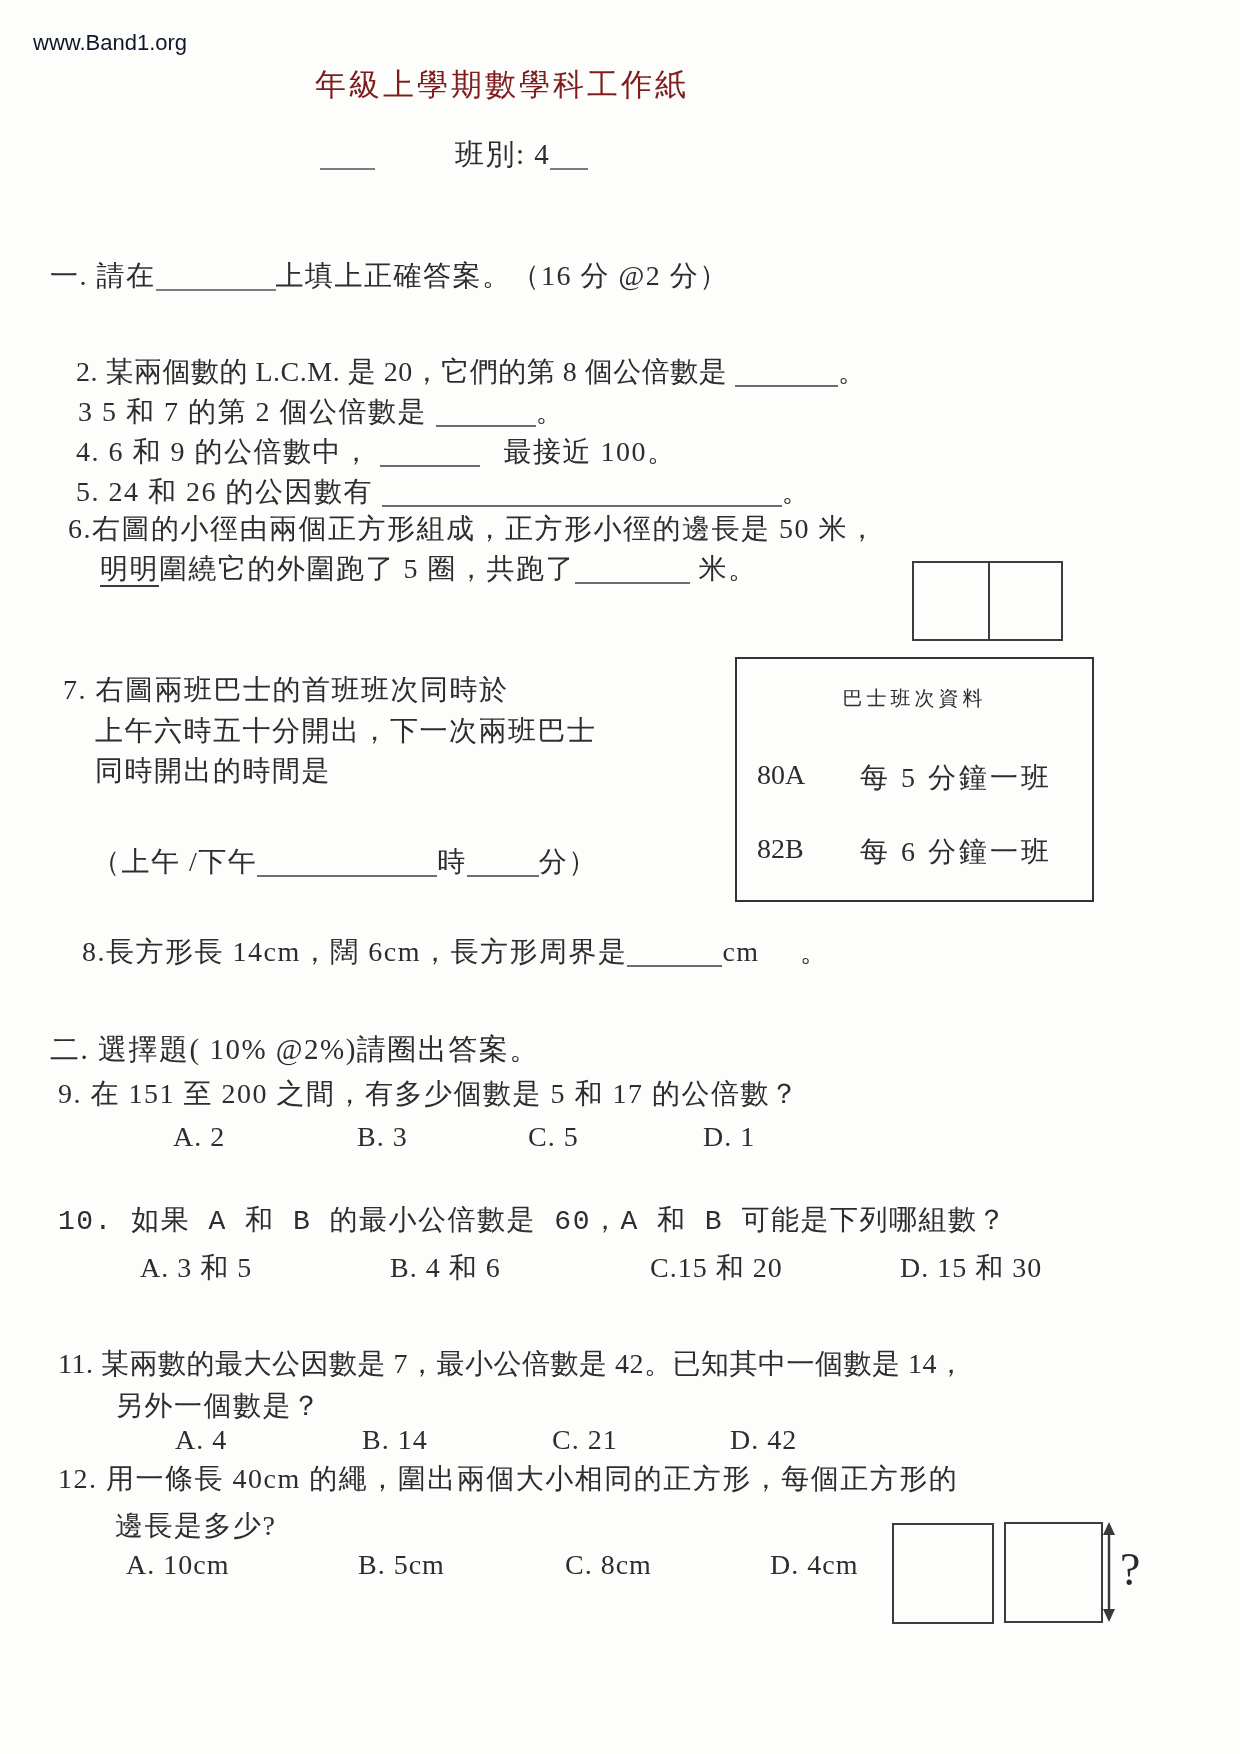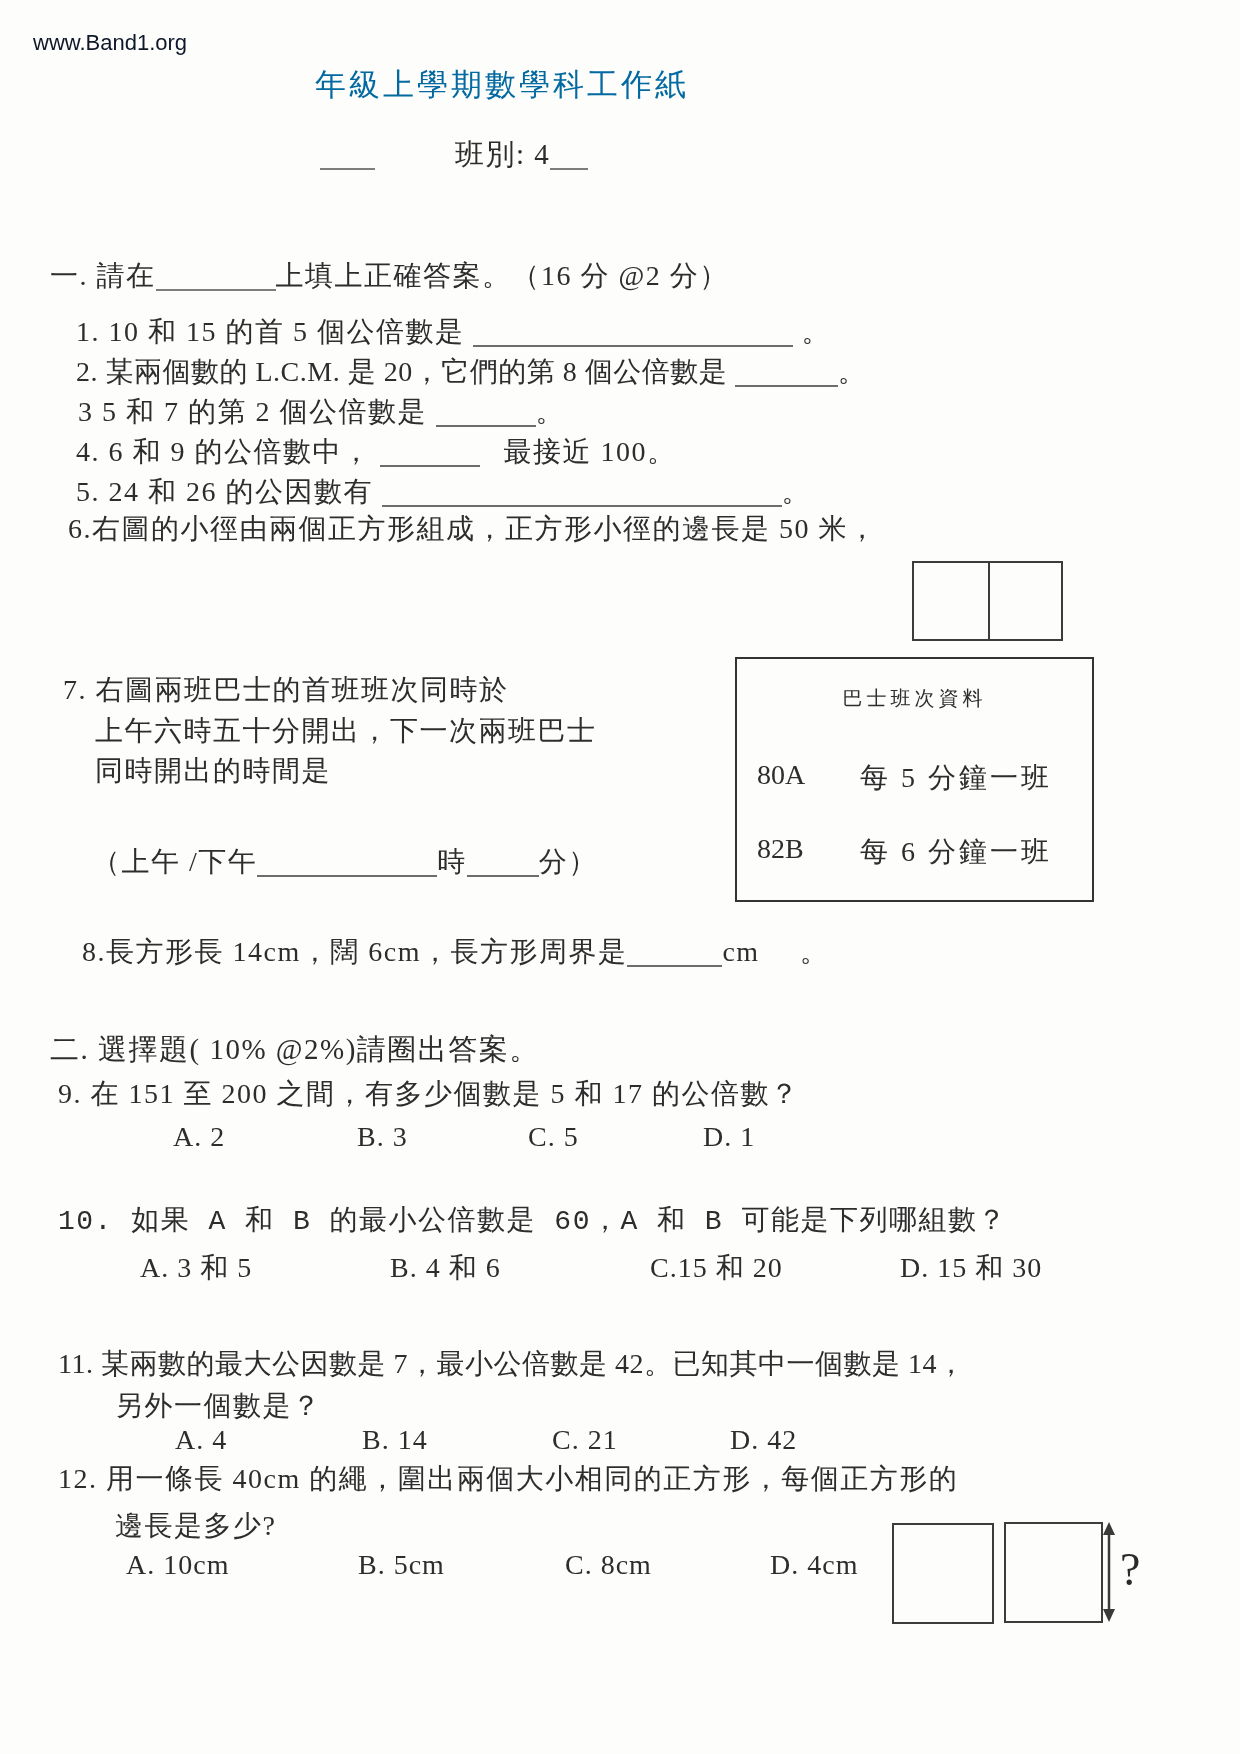--- a/index.html
+++ b/index.html
@@ -5,21 +5,21 @@
   html,body { margin:0; padding:0; background:#e8e8e8; }
   .page {
     position:relative; width:1240px; height:1754px; margin:0 auto;
     background:#fdfdfc; overflow:hidden;
     font-family:"Liberation Serif","DejaVu Serif",serif;
     color:#2d2d2d;
   }
   .line { position:absolute; white-space:nowrap; font-size:28px; letter-spacing:1.5px; line-height:1.25; }
   .small-ls { letter-spacing:0.5px; }
   .watermark { position:absolute; left:33px; top:30px; font-family:"Liberation Sans","DejaVu Sans",sans-serif; font-size:22px; color:#0f172a; letter-spacing:0; }
-  .doc-title { position:absolute; left:315px; top:64px; font-size:31px; letter-spacing:3px; color:#0369a1; }
+  .doc-title { position:absolute; left:315px; top:64px; font-size:31px; letter-spacing:3px; color:#7f1d1d; }
   .blank { display:inline-block; border-bottom:2px solid #7d7d7d; height:1em; vertical-align:-6px; }
   .ublank { border-bottom-color:#6d6d6d; }
   .uname { border-bottom:2px solid #3a3a3a; padding-bottom:1px; }
   .opt { position:absolute; white-space:nowrap; font-size:28px; letter-spacing:1px; }
 
   
   .path-fig { position:absolute; left:912px; top:561px; width:147px; height:76px; border:2px solid #3c3c3c; }
   .path-fig .divider { position:absolute; left:50%; top:0; width:2px; height:100%; background:#3c3c3c; }
 
   
@@ -49,42 +49,42 @@
   <div class="doc-title">年級上學期數學科工作紙</div>
 
   <div class="line" style="left:320px; top:136px; font-size:29px;">
     <span class="blank" style="width:55px;"></span><span style="margin-left:80px;">班別: 4</span><span class="blank" style="width:38px;"></span>
   </div>
 
   <div class="line" style="left:50px; top:258px;">
     <span>一. 請在</span><span class="blank" style="width:120px;"></span><span>上填上正確答案。（16 分 @2 分）</span>
   </div>
 
-  <div class="line" style="left:76px; top:314px;">
-    <span>1.  10 和 15 的首 5 個公倍數是</span> <span class="blank ublank" style="width:320px;"></span> <span>。</span>
-  </div>
 
   <div class="line small-ls" style="left:76px; top:354px;">
     <span>2.  某兩個數的 L.C.M. 是 20，它們的第 8 個公倍數是</span> <span class="blank ublank" style="width:103px;"></span><span>。</span>
   </div>
 
   <div class="line" style="left:78px; top:394px;">
     <span>3   5 和 7 的第 2 個公倍數是</span> <span class="blank ublank" style="width:100px;"></span><span>。</span>
   </div>
 
   <div class="line" style="left:76px; top:434px;">
     <span>4.  6 和 9 的公倍數中，</span> <span class="blank ublank" style="width:100px;"></span> <span style="margin-left:15px;">最接近 100。</span>
   </div>
 
   <div class="line" style="left:76px; top:474px;">
     <span>5.  24 和 26 的公因數有</span> <span class="blank ublank" style="width:400px;"></span><span>。</span>
   </div>
 
   <div class="line" style="left:68px; top:511px;">
     <span>6.右圖的小徑由兩個正方形組成，正方形小徑的邊長是 50 米，</span>
+  </div>
+  <div class="line" style="left:100px; top:551px;">
+    <span class="uname">明明</span><span>圍繞它的外圍跑了 5 圈，共跑了</span><span class="blank ublank" style="width:115px;"></span> <span>米。</span>
   </div>
 
   <div class="path-fig">
     <div class="divider"></div>
   </div>
 
   <div class="line" style="left:63px; top:672px;">
     <span>7.  右圖兩班巴士的首班班次同時於</span>
   </div>
   <div class="line" style="left:95px; top:713px;">

